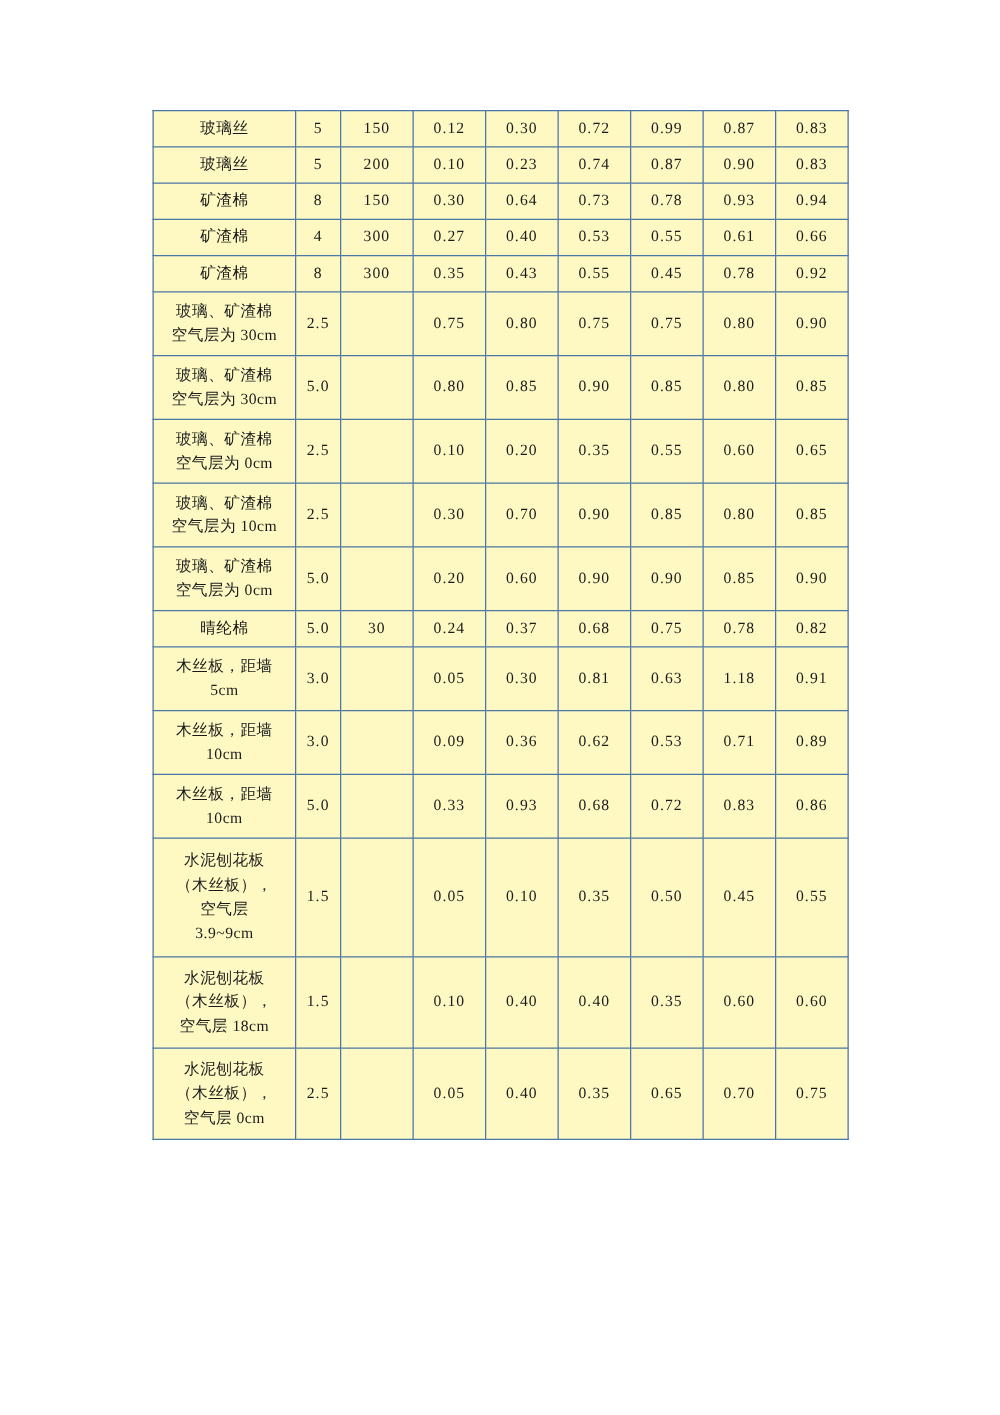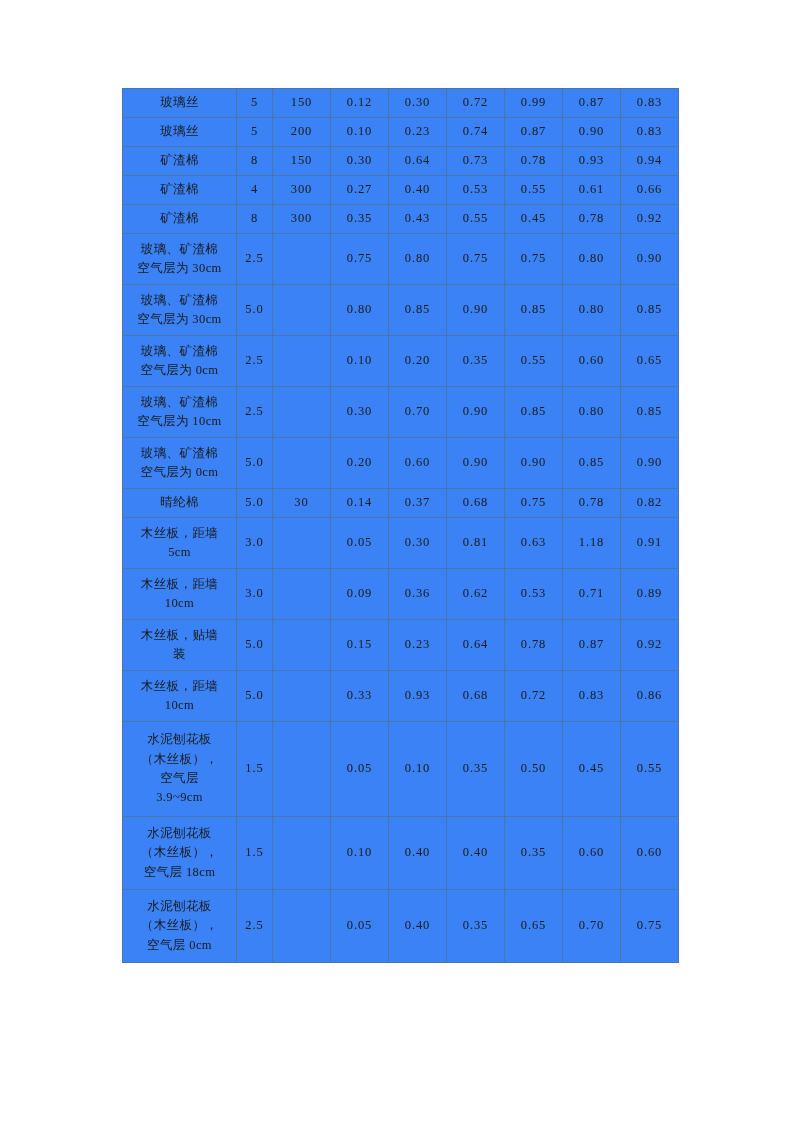--- a/index.html
+++ b/index.html
@@ -26,21 +26,21 @@
   #abs-table-wrap {
     position: absolute;
     left: 122px;
     top: 88px;
     width: 556px;
   }
   table.sound-table {
     border-collapse: collapse;
     table-layout: fixed;
     width: 556px;
-    background: #3b82f6;
+    background: #fef9c3;
   }
   table.sound-table col.c-name   { width: 114px; }
   table.sound-table col.c-thick  { width: 36px;  }
   table.sound-table col.c-dens   { width: 58px;  }
   table.sound-table col.c-freq   { width: 58px;  }
 
   table.sound-table td {
     border: 1px solid #4a76a8;
     padding: 0 2px;
     text-align: center;
@@ -223,21 +223,21 @@
             <td class="val">0.90</td>
             <td class="val">0.85</td>
             <td class="val">0.90</td>
           </tr>
           <tr class="r1">
             <td class="material">
               <div>晴纶棉</div>
             </td>
             <td class="num">5.0</td>
             <td class="num">30</td>
-            <td class="val">0.14</td>
+            <td class="val">0.24</td>
             <td class="val">0.37</td>
             <td class="val">0.68</td>
             <td class="val">0.75</td>
             <td class="val">0.78</td>
             <td class="val">0.82</td>
           </tr>
           <tr class="r2">
             <td class="material">
               <div>木丝板，距墙</div>
               <div>5cm</div>
@@ -260,34 +260,20 @@
             <td class="num"></td>
             <td class="val">0.09</td>
             <td class="val">0.36</td>
             <td class="val">0.62</td>
             <td class="val">0.53</td>
             <td class="val">0.71</td>
             <td class="val">0.89</td>
           </tr>
           <tr class="r2">
             <td class="material">
-              <div>木丝板，贴墙</div>
-              <div>装</div>
-            </td>
-            <td class="num">5.0</td>
-            <td class="num"></td>
-            <td class="val">0.15</td>
-            <td class="val">0.23</td>
-            <td class="val">0.64</td>
-            <td class="val">0.78</td>
-            <td class="val">0.87</td>
-            <td class="val">0.92</td>
-          </tr>
-          <tr class="r2">
-            <td class="material">
               <div>木丝板，距墙</div>
               <div>10cm</div>
             </td>
             <td class="num">5.0</td>
             <td class="num"></td>
             <td class="val">0.33</td>
             <td class="val">0.93</td>
             <td class="val">0.68</td>
             <td class="val">0.72</td>
             <td class="val">0.83</td>

